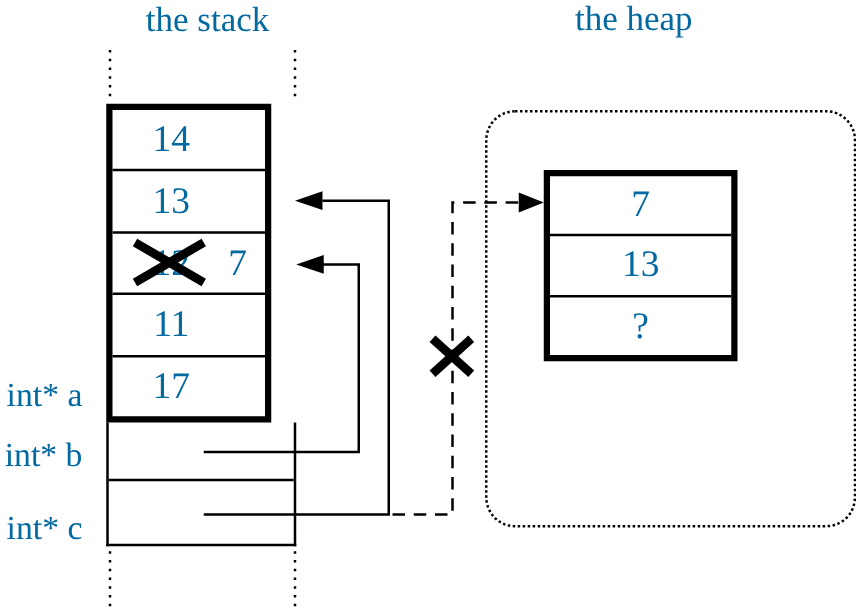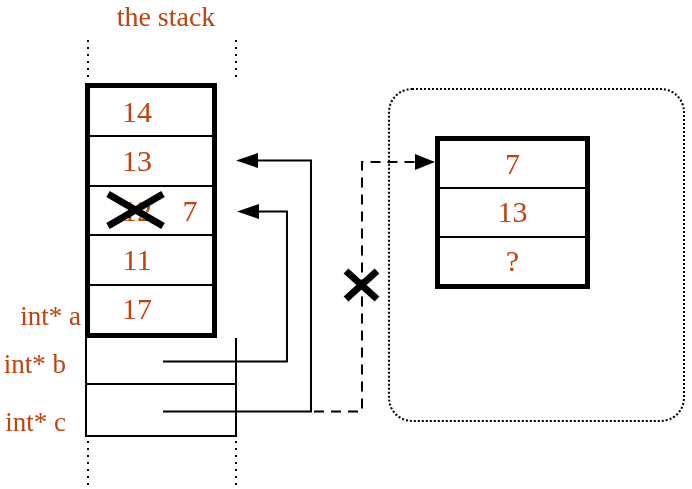--- a/index.html
+++ b/index.html
@@ -1,52 +1,53 @@
 <!DOCTYPE html>
 <html><head>
 <meta charset="utf-8">
 <style>
   html,body{margin:0;padding:0;background:#fff;}
   .canvas{position:relative;width:692px;height:489px;background:#fff;
-          font-family:"Liberation Serif","DejaVu Serif",serif;color:#c2410c;overflow:hidden;}
+          font-family:"Liberation Serif","DejaVu Serif",serif;color:#0369a1;overflow:hidden;}
   .abs{position:absolute;}
   .title{font-size:28px;text-align:center;white-space:nowrap;}
   #stack-title{left:85px;top:1px;width:162px;}
   #heap-title{left:426px;top:0;width:162px;}
 
   .stack-box{left:85px;top:83px;width:132px;height:255px;border:5px solid #000;
              box-sizing:border-box;display:flex;flex-direction:column;}
   .srow{flex:1;position:relative;display:flex;align-items:center;}
   .srow + .srow{border-top:2px solid #000;}
   .num{display:inline-block;width:94px;text-align:center;font-size:30px;line-height:1;}
   .new-val{position:absolute;left:76px;width:48px;text-align:center;font-size:30px;line-height:1;}
 
   .lower-cells{left:85px;top:338px;width:152px;height:99px;box-sizing:border-box;
                border-left:2px solid #000;border-right:2px solid #000;border-bottom:2px solid #000;}
   .lrow-b{height:47px;box-sizing:border-box;border-bottom:2px solid #000;}
   .lrow-c{height:50px;}
 
   .ptr-label{left:0;width:66px;height:28px;text-align:right;font-size:27px;line-height:28px;white-space:pre;}
-  #label-a{top:302px;padding-left:15px;} #label-b{top:350px;} #label-c{top:408px;}
+  #label-a{top:302px;} #label-b{top:350px;} #label-c{top:408px;}
 
   .heap-region{left:388px;top:88px;width:297px;height:334px;border:2px dotted #000;
                border-radius:24px;box-sizing:border-box;}
   .heap-box{left:435px;top:136px;width:155px;height:153px;border:5px solid #000;
             box-sizing:border-box;display:flex;flex-direction:column;}
   .hrow{flex:1;display:flex;align-items:center;justify-content:center;font-size:30px;line-height:1;}
   .hrow + .hrow{border-top:2px solid #000;}
 
   svg.overlay{position:absolute;left:0;top:0;pointer-events:none;}
 </style>
 </head>
 <body>
 
 <div class="canvas">
 
   <div class="abs title" id="stack-title">the stack</div>
+  <div class="abs title" id="heap-title">the heap</div>
 
   <div class="abs stack-box">
     <div class="srow">
       <span class="num">14</span>
     </div>
     <div class="srow">
       <span class="num">13</span>
     </div>
     <div class="srow">
       <span class="num">12</span>

